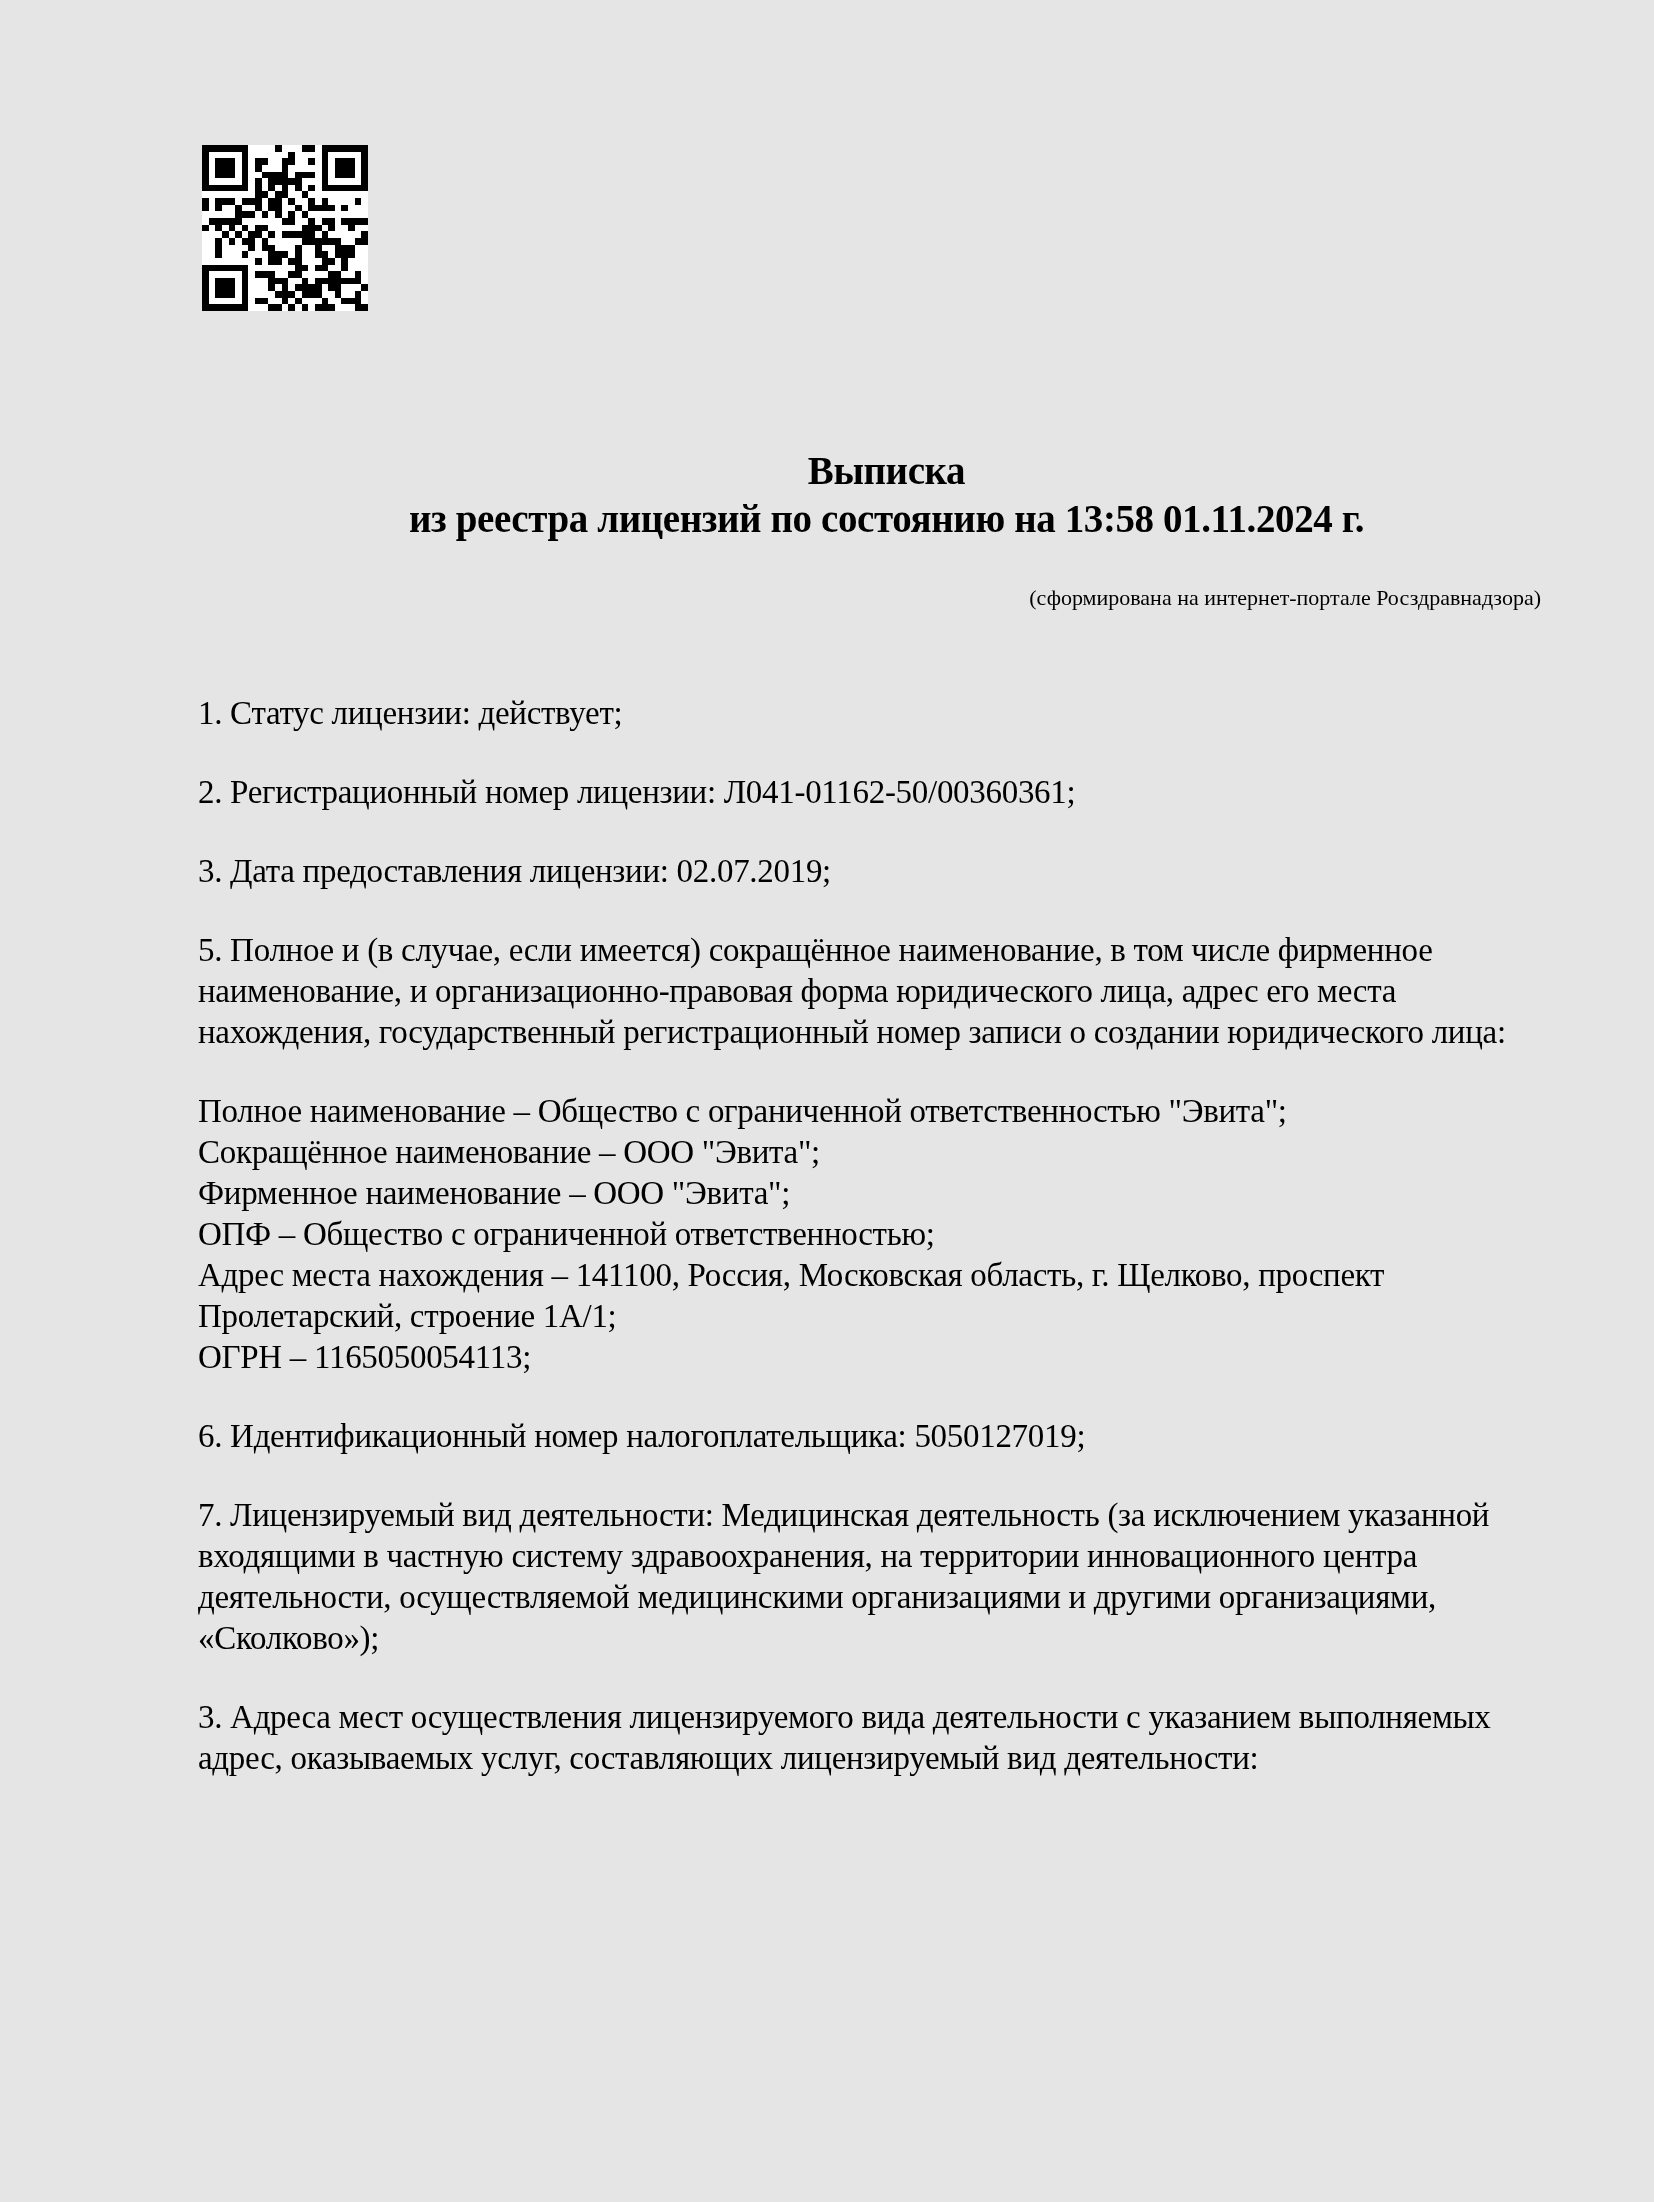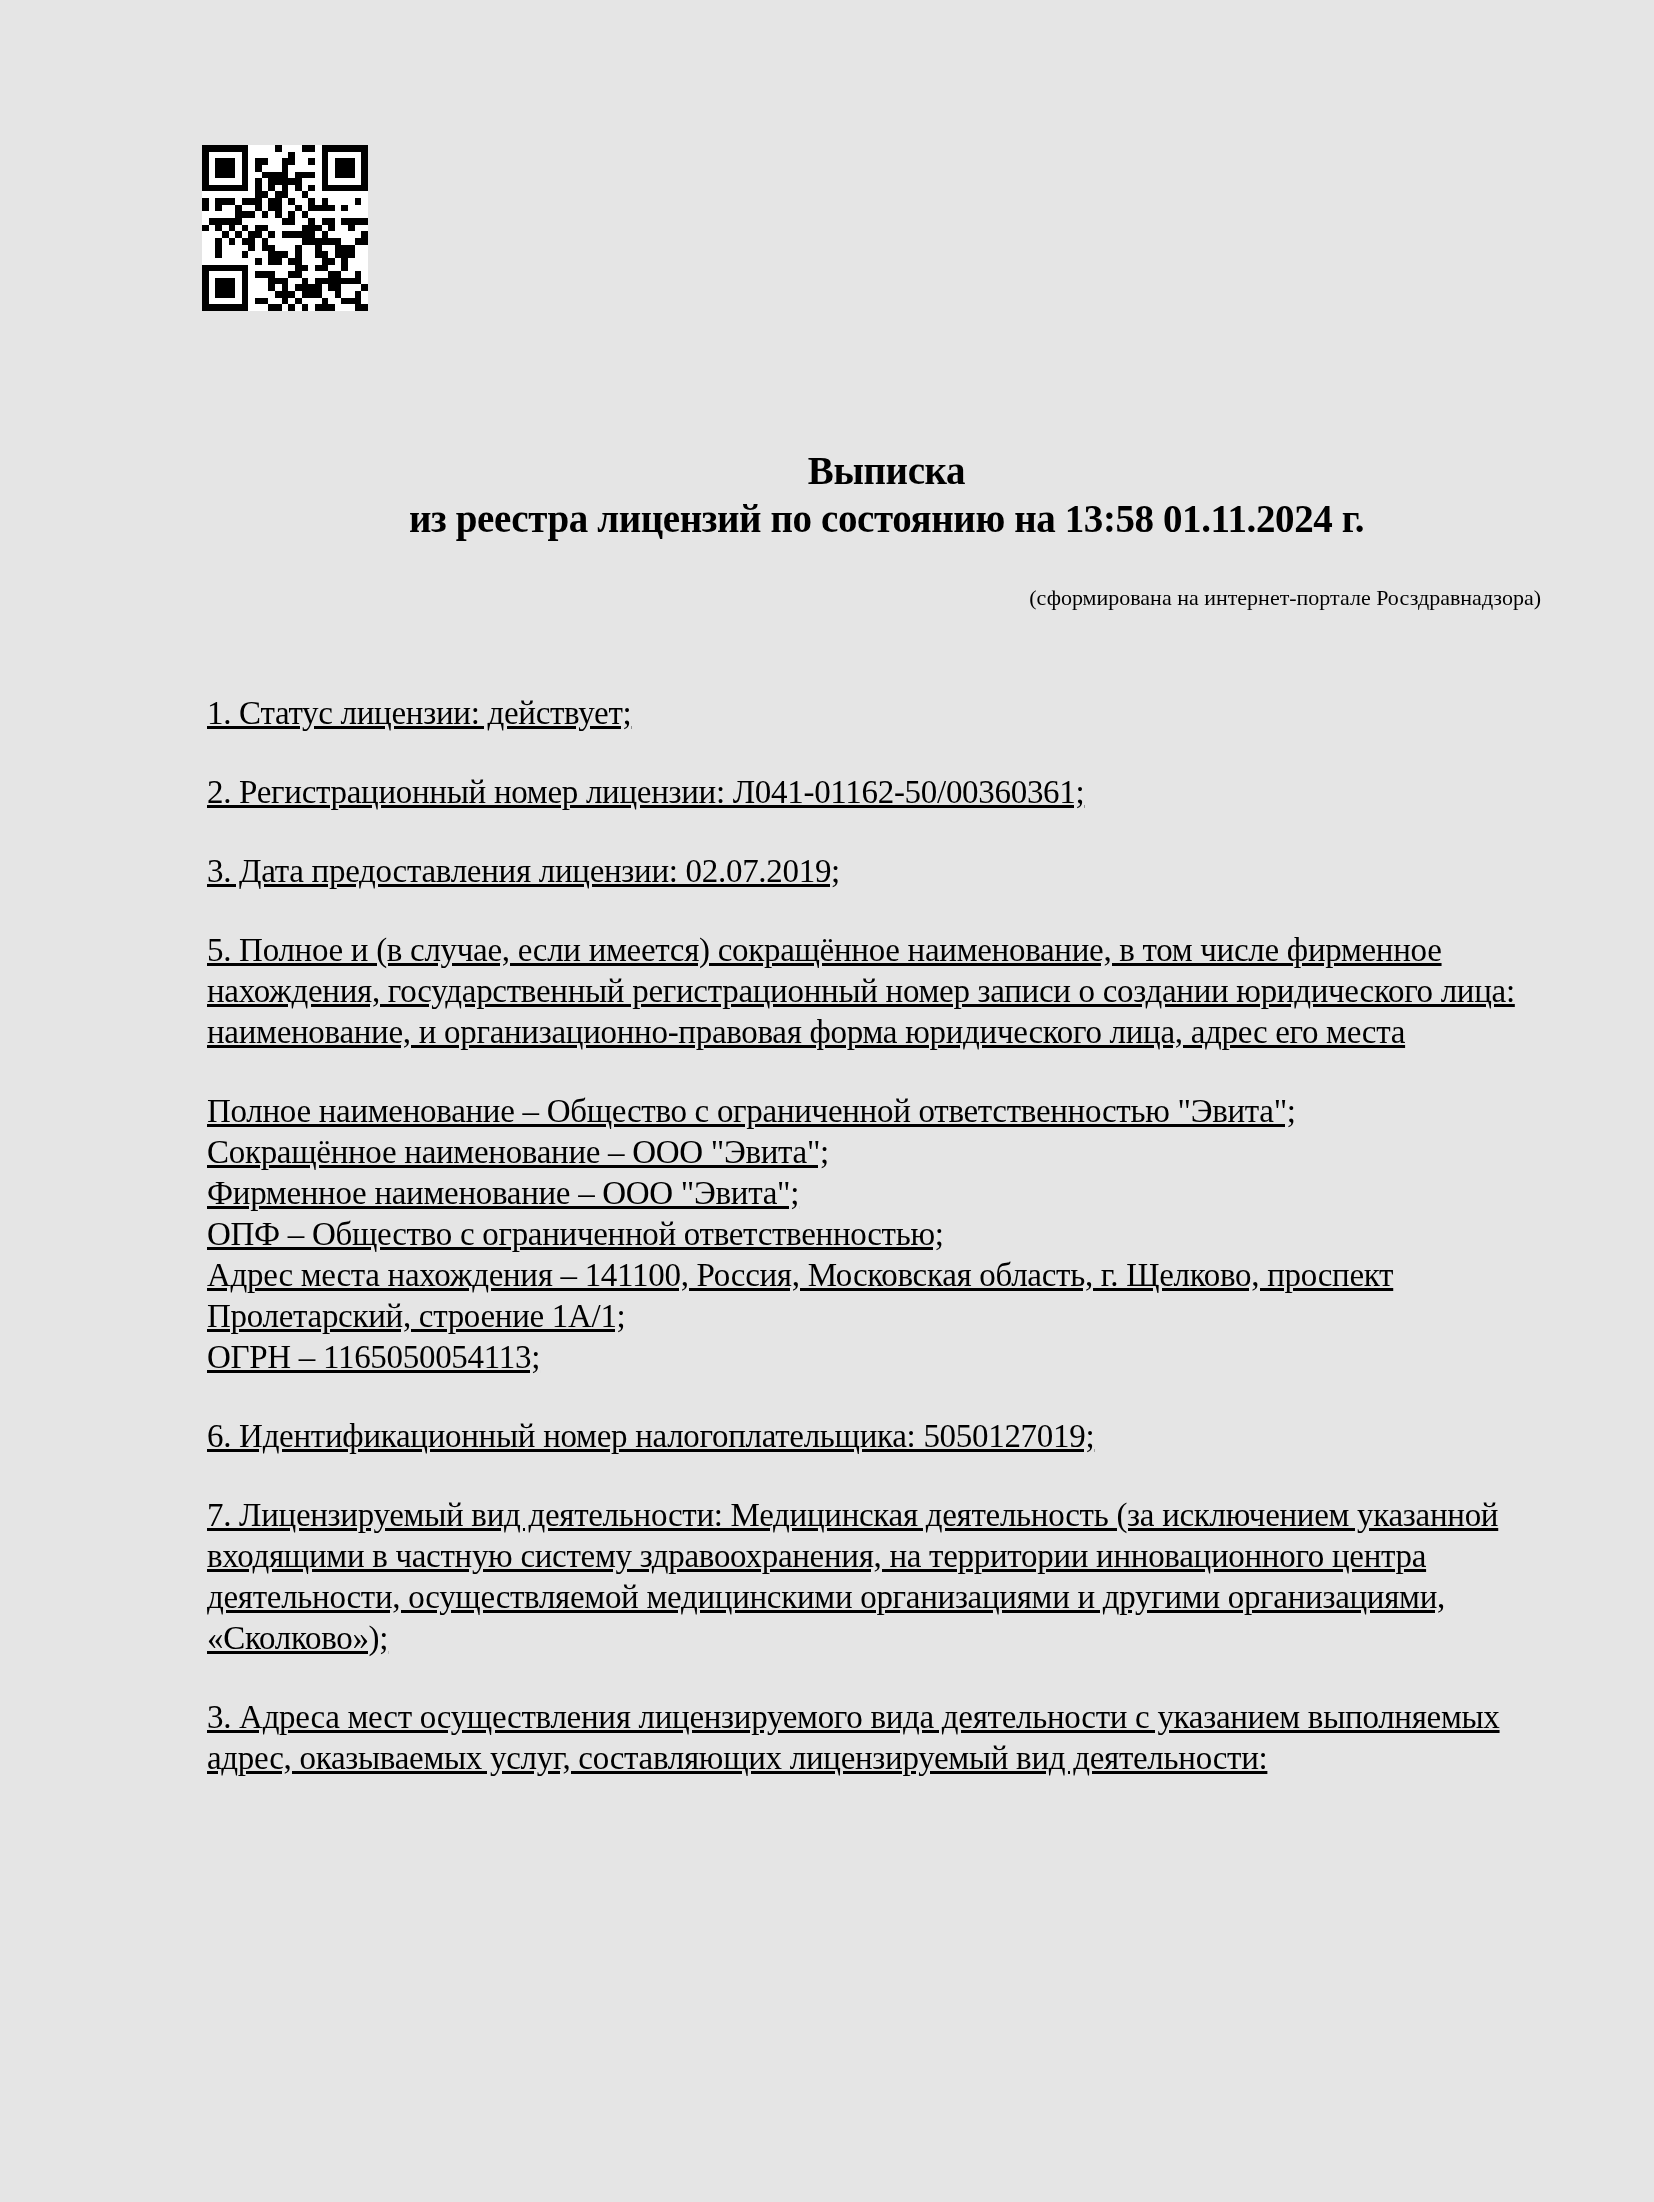--- a/index.html
+++ b/index.html
@@ -39,27 +39,26 @@
   .portal-note {
     position: absolute;
     top: 582px;
     right: 114px;
     font-size: 22px;
     line-height: 31px;
     white-space: nowrap;
   }
   .content {
     position: absolute;
-    left: 207px;
+    left: 198px;
     top: 693px;
     width: 1402px;
     font-size: 33px;
     line-height: 41px;
     letter-spacing: -0.3px;
-    text-decoration: underline;
   }
   .para { margin-bottom: 38px; }
   .para:last-child { margin-bottom: 0; }
   .line { white-space: nowrap; }
 </style>
 </head>
 <body>
 
 <div class="page">
 
@@ -297,22 +296,22 @@
       <div class="line">2. Регистрационный номер лицензии: Л041-01162-50/00360361;</div>
     </div>
 
     <div class="para">
       <div class="line">3. Дата предоставления лицензии: 02.07.2019;</div>
     </div>
 
 
     <div class="para">
       <div class="line">5. Полное и (в случае, если имеется) сокращённое наименование, в том числе фирменное</div>
+      <div class="line">наименование, и организационно-правовая форма юридического лица, адрес его места</div>
       <div class="line">нахождения, государственный регистрационный номер записи о создании юридического лица:</div>
-      <div class="line">наименование, и организационно-правовая форма юридического лица, адрес его места</div>
     </div>
 
     <div class="para">
       <div class="line">Полное наименование – Общество с ограниченной ответственностью "Эвита";</div>
       <div class="line">Сокращённое наименование – ООО "Эвита";</div>
       <div class="line">Фирменное наименование – ООО "Эвита";</div>
       <div class="line">ОПФ – Общество с ограниченной ответственностью;</div>
       <div class="line">Адрес места нахождения – 141100, Россия, Московская область, г. Щелково, проспект</div>
       <div class="line">Пролетарский, строение 1А/1;</div>
       <div class="line">ОГРН – 1165050054113;</div>

